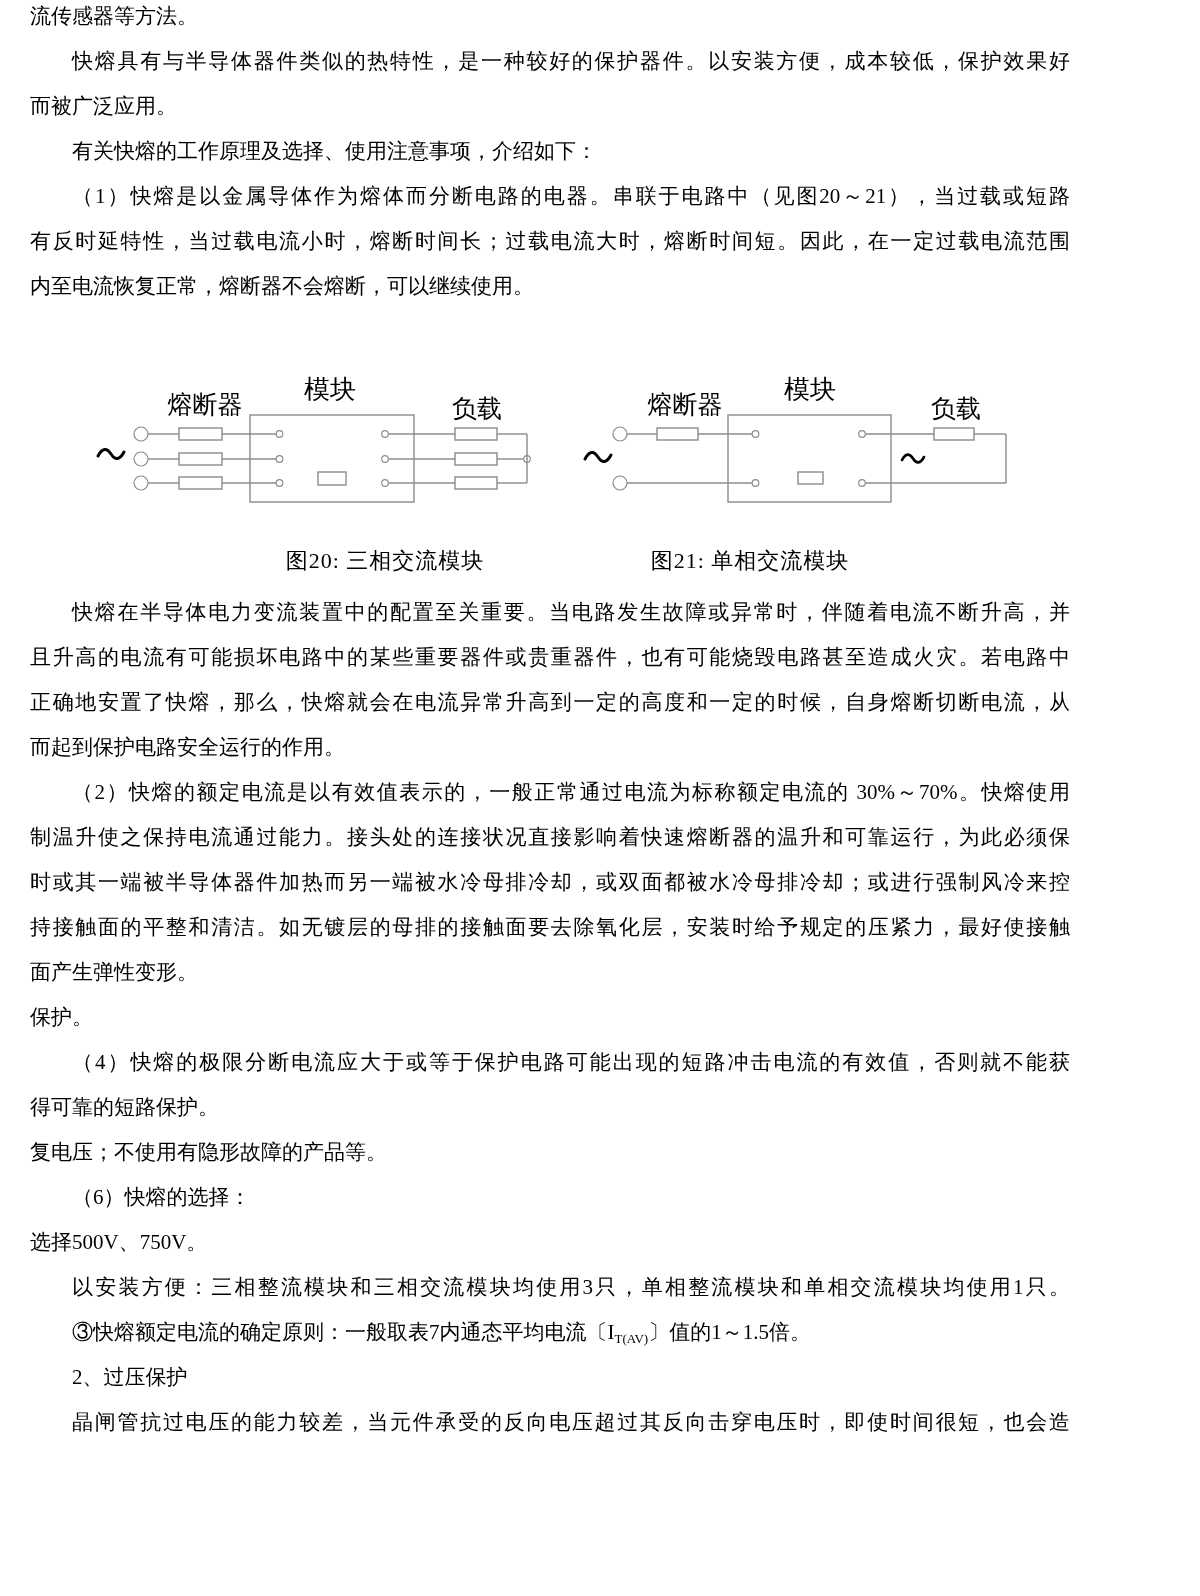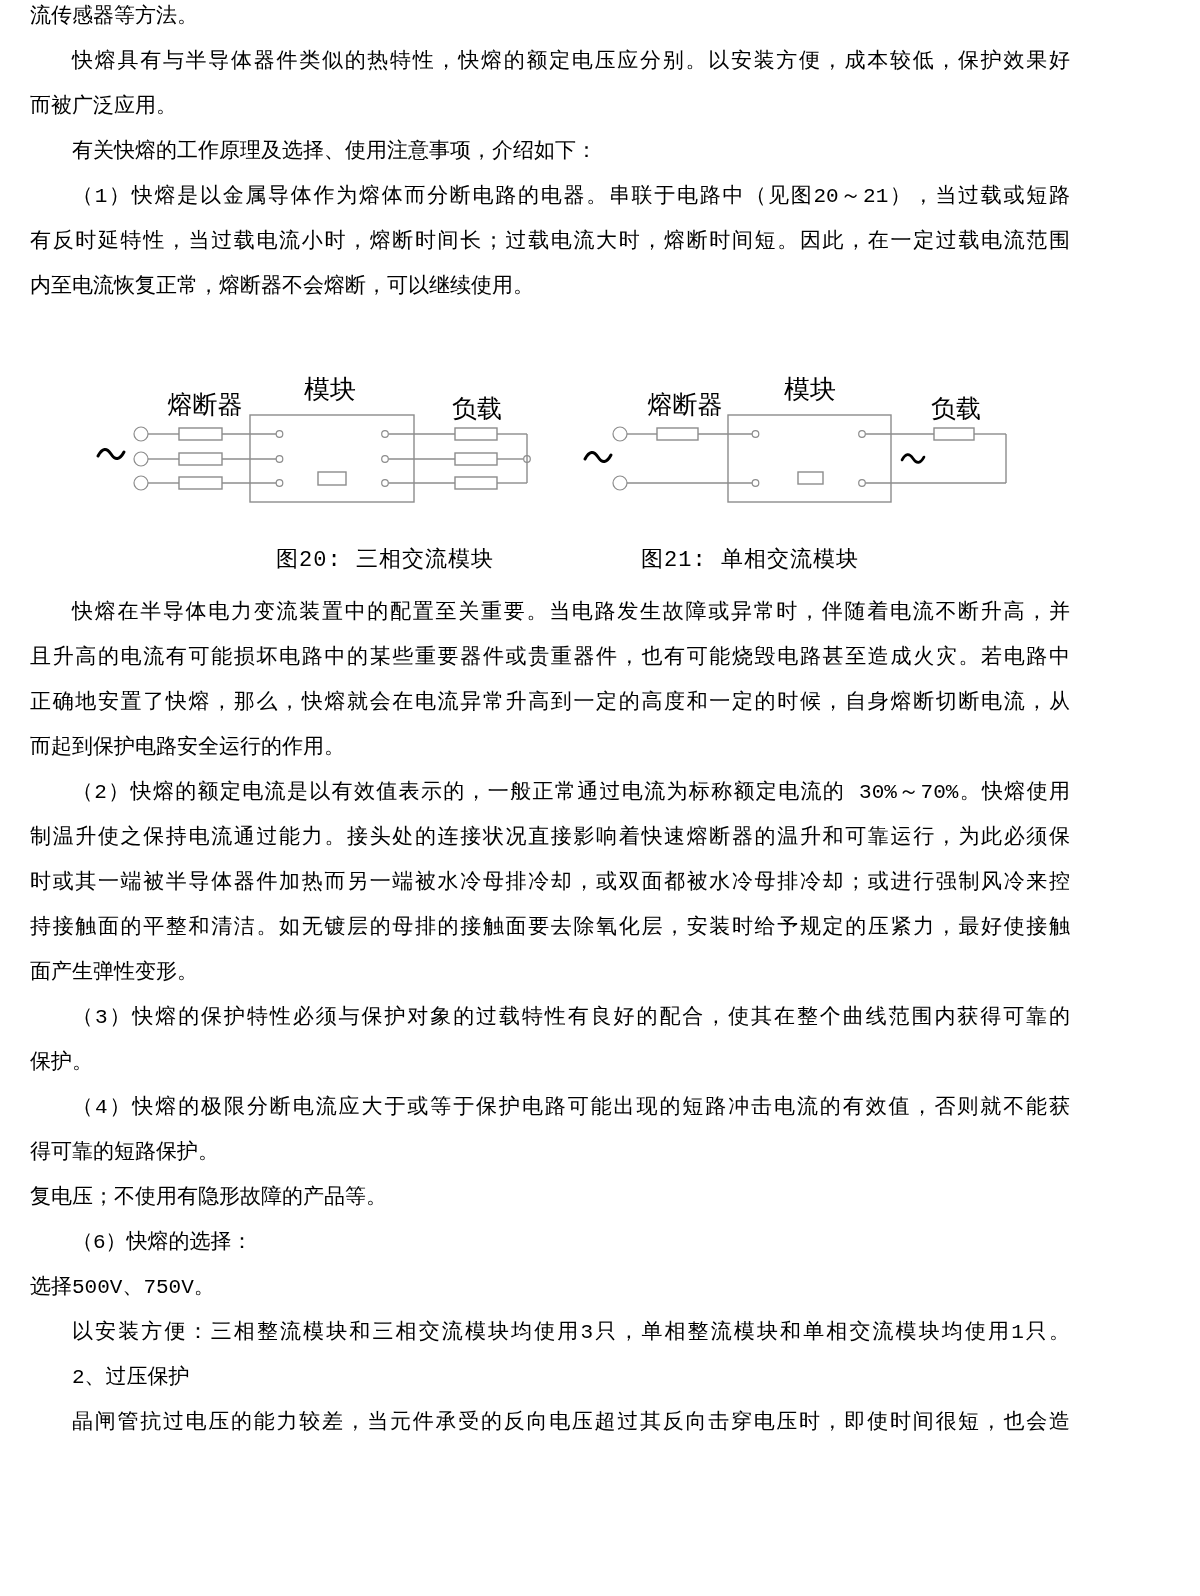--- a/index.html
+++ b/index.html
@@ -1,18 +1,18 @@
 <!DOCTYPE html>
 <html><head>
 <meta charset="utf-8">
 <style>
   html,body{margin:0;padding:0;background:#ffffff;}
   .page{
     position:relative;width:1200px;height:1596px;background:#ffffff;overflow:hidden;
-    font-family:Liberation Mono, monospace;color:#000;
+    font-family:Liberation Serif, serif;color:#000;
   }
   .tb{position:absolute;left:30px;width:1040px;}
   #tb1{top:-6px;}
   #tb2{top:590px;}
   .ln{height:45px;line-height:45px;font-size:21px;text-align:left;}
   .ind{text-indent:42px;}
   .full{text-align:justify;text-align-last:justify;}
   .sub{font-size:13px;vertical-align:-4px;}
   .cap{position:absolute;top:546px;height:30px;line-height:30px;font-size:22px;text-align:center;letter-spacing:1px;}
   #cap1{left:220px;width:330px;}
@@ -26,21 +26,21 @@
   .tilde{stroke:#000;stroke-width:3;fill:none;stroke-linecap:round;}
   .tilde-sm{stroke:#000;stroke-width:2.6;fill:none;stroke-linecap:round;}
 </style>
 </head>
 <body>
 
 <div class="page">
 
   <div class="tb" id="tb1">
     <div class="ln">流传感器等方法。</div>
-    <div class="ln ind full">快熔具有与半导体器件类似的热特性，快熔的额定电压应分别。以安装方便，成本较低，保护效果好</div>
+    <div class="ln ind full">快熔具有与半导体器件类似的热特性，是一种较好的保护器件。以安装方便，成本较低，保护效果好</div>
     <div class="ln">而被广泛应用。</div>
     <div class="ln ind">有关快熔的工作原理及选择、使用注意事项，介绍如下：</div>
     <div class="ln ind full">（1）快熔是以金属导体作为熔体而分断电路的电器。串联于电路中（见图20～21），当过载或短路</div>
     <div class="ln full">有反时延特性，当过载电流小时，熔断时间长；过载电流大时，熔断时间短。因此，在一定过载电流范围</div>
     <div class="ln">内至电流恢复正常，熔断器不会熔断，可以继续使用。</div>
   </div>
 
   <svg id="figsvg" width="1200" height="178" viewBox="0 0 1200 178">
 
     <g>
@@ -128,25 +128,27 @@
   <div class="tb" id="tb2">
     <div class="ln ind full">快熔在半导体电力变流装置中的配置至关重要。当电路发生故障或异常时，伴随着电流不断升高，并</div>
     <div class="ln full">且升高的电流有可能损坏电路中的某些重要器件或贵重器件，也有可能烧毁电路甚至造成火灾。若电路中</div>
     <div class="ln full">正确地安置了快熔，那么，快熔就会在电流异常升高到一定的高度和一定的时候，自身熔断切断电流，从</div>
     <div class="ln">而起到保护电路安全运行的作用。</div>
     <div class="ln ind full">（2）快熔的额定电流是以有效值表示的，一般正常通过电流为标称额定电流的 30%～70%。快熔使用</div>
     <div class="ln full">制温升使之保持电流通过能力。接头处的连接状况直接影响着快速熔断器的温升和可靠运行，为此必须保</div>
     <div class="ln full">时或其一端被半导体器件加热而另一端被水冷母排冷却，或双面都被水冷母排冷却；或进行强制风冷来控</div>
     <div class="ln full">持接触面的平整和清洁。如无镀层的母排的接触面要去除氧化层，安装时给予规定的压紧力，最好使接触</div>
     <div class="ln">面产生弹性变形。</div>
-    <div class="ln ind full">（3）快熔的保护特性必须与保护对象的过载特性有良好的配合，使其在整个曲线范围内获得可靠的</div>
     <div class="ln">保护。</div>
     <div class="ln ind full">（4）快熔的极限分断电流应大于或等于保护电路可能出现的短路冲击电流的有效值，否则就不能获</div>
     <div class="ln">得可靠的短路保护。</div>
     <div class="ln">复电压；不使用有隐形故障的产品等。</div>
     <div class="ln ind">（6）快熔的选择：</div>
     <div class="ln">选择500V、750V。</div>
     <div class="ln ind full">以安装方便：三相整流模块和三相交流模块均使用3只，单相整流模块和单相交流模块均使用1只。</div>
+    <div class="ln ind">
+      <span>③快熔额定电流的确定原则：一般取表7内通态平均电流〔I</span><span class="sub">T(AV)</span><span>〕值的1～1.5倍。</span>
+    </div>
     <div class="ln ind">2、过压保护</div>
     <div class="ln ind full">晶闸管抗过电压的能力较差，当元件承受的反向电压超过其反向击穿电压时，即使时间很短，也会造</div>
   </div>
 
 </div>
 
 </body></html>

